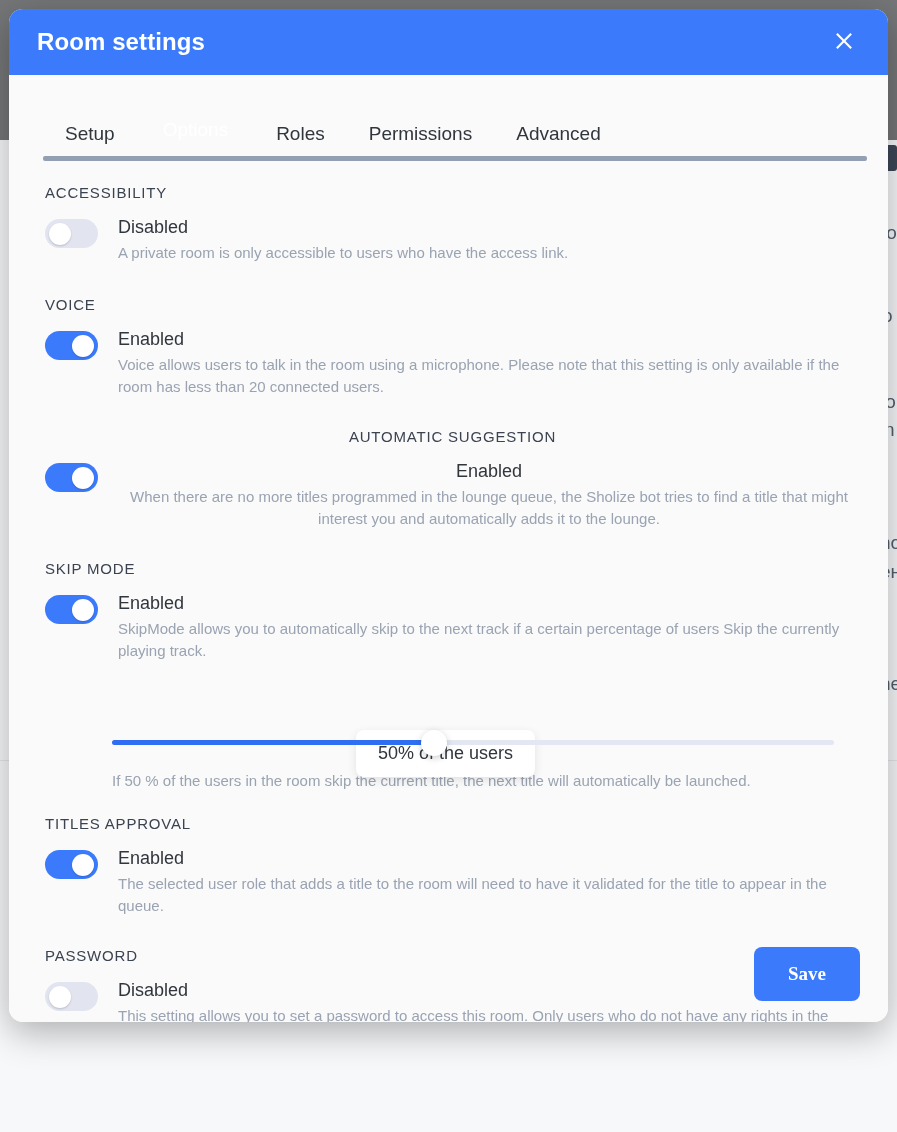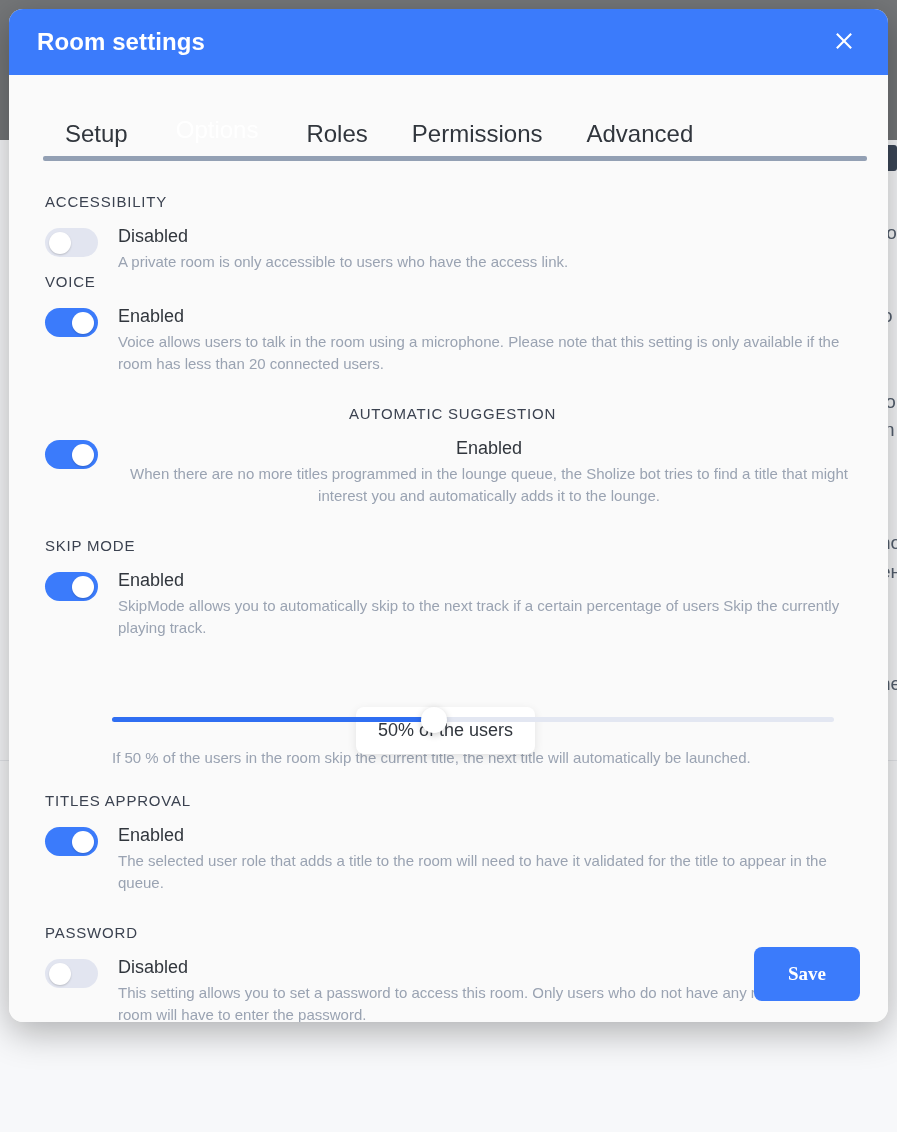--- a/index.html
+++ b/index.html
@@ -100,21 +100,21 @@
   }
   #tabs {
     position: absolute;
     left: 34px;
     bottom: 6px;
     display: flex;
     align-items: flex-end;
     height: 62px;
   }
   .tab {
-    font-size: 24px;
+    font-size: 19px;
     color: #31363d;
     padding: 0 22px;
     height: 46px;
     line-height: 46px;
     cursor: pointer;
     position: relative;
     white-space: nowrap;
     text-align: center;
   }
   .tab.active {
@@ -327,34 +327,34 @@
       <div class="tab active">Options</div>
       <div class="tab">Roles</div>
       <div class="tab">Permissions</div>
       <div class="tab">Advanced</div>
     </div>
     <div id="tab-underline"></div>
   </div>
 
   <div id="modal-body">
 
-    <div class="section" style="margin-top:30px;">
+    <div class="section" style="margin-top:21px;">
       <div class="section-title">ACCESSIBILITY</div>
       <div class="setting-row">
         <div class="toggle off">
             <div class="knob"></div>
           </div>
         <div class="setting-text">
           <div class="setting-state">Disabled</div>
           <div class="setting-desc">A private room is only accessible to users who have the access link.</div>
         </div>
       </div>
     </div>
 
-    <div class="section" style="">
+    <div class="section" style="margin-top:32px;">
       <div class="section-title">VOICE</div>
       <div class="setting-row">
         <div class="toggle on">
             <div class="knob"></div>
           </div>
         <div class="setting-text">
           <div class="setting-state">Enabled</div>
           <div class="setting-desc">Voice allows users to talk in the room using a microphone. Please note that this setting is only available if the room has less than 20 connected users.</div>
         </div>
       </div>

